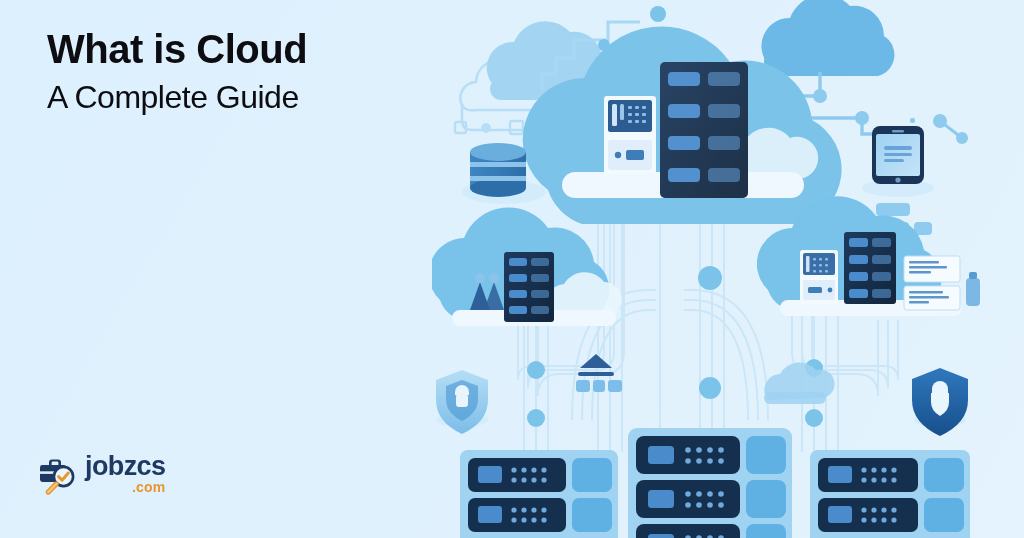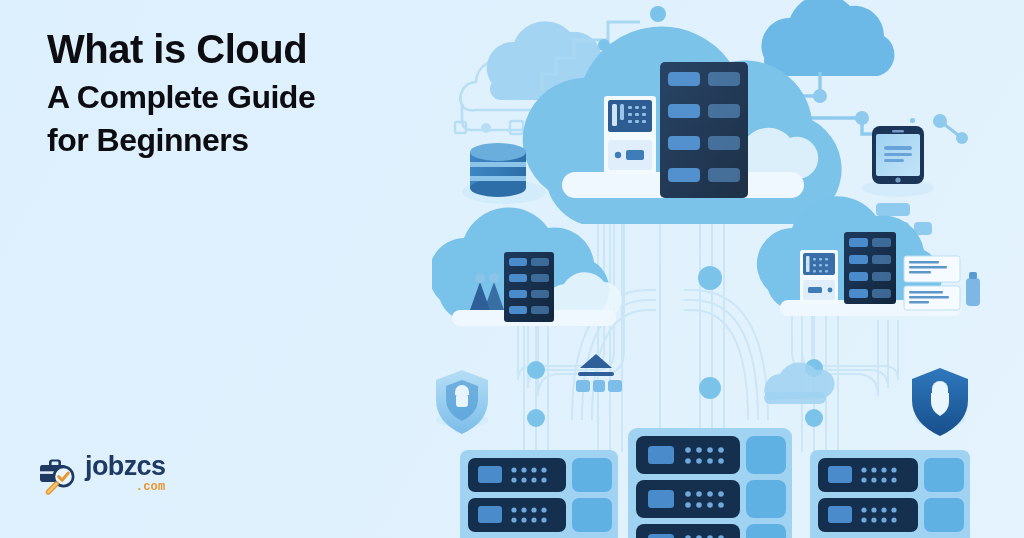--- a/index.html
+++ b/index.html
@@ -33,21 +33,21 @@
     letter-spacing: -0.5px;
     white-space: nowrap;
   }
   .hl-main {
     font-size: 40px;
     font-weight: 700;
     line-height: 54px;
   }
   .hl-sub {
     font-size: 32px;
-    font-weight: 700;
+    font-weight: 400;
     line-height: 43px;
   }
 
   
   #logo-block {
     position: absolute;
     left: 36px;
     top: 452px;
     display: flex;
     align-items: flex-start;
@@ -60,28 +60,27 @@
     align-items: center;
   }
   #logo-name {
     font-size: 27px;
     font-weight: 700;
     color: #1e3a63;
     line-height: 28px;
     letter-spacing: -0.6px;
   }
   #logo-tld {
-    font-size: 12px;
+    font-size: 14px;
     font-weight: 700;
     color: #e8972f;
     line-height: 12px;
     margin-top: 1px;
     align-self: flex-end;
     letter-spacing: 0.2px;
-    font-family: Liberation Mono, monospace;
   }
 
   
   #illustration {
     position: absolute;
     left: 432px;
     top: 0;
     width: 592px;
     height: 538px;
   }
@@ -89,21 +88,20 @@
 </style>
 </head>
 <body>
 
 <div id="banner">
   <div id="bg-gradient"></div>
 
   <div id="headline-block">
     <div class="hl-line hl-main">What is Cloud</div>
     <div class="hl-line hl-sub">A Complete Guide</div>
-    <div class="hl-line hl-sub">for Beginners</div>
   </div>
 
   <div id="logo-block">
     <svg id="logo-mark" viewBox="0 0 46 46">
 
       <path d="M13 10.5 a3 3 0 0 1 3-3 h6 a3 3 0 0 1 3 3 v2.5 h-2.6 V10.8 a1.2 1.2 0 0 0-1.2-1.2 h-4.4 a1.2 1.2 0 0 0-1.2 1.2 v2.2 H13 z" fill="#1e3a63"></path>
 
       <rect x="4" y="13" width="26" height="17" rx="2.4" fill="#1e3a63"></rect>
       <rect x="4" y="19.3" width="26" height="2.6" fill="#eaf5fd" opacity="0.95"></rect>
 

